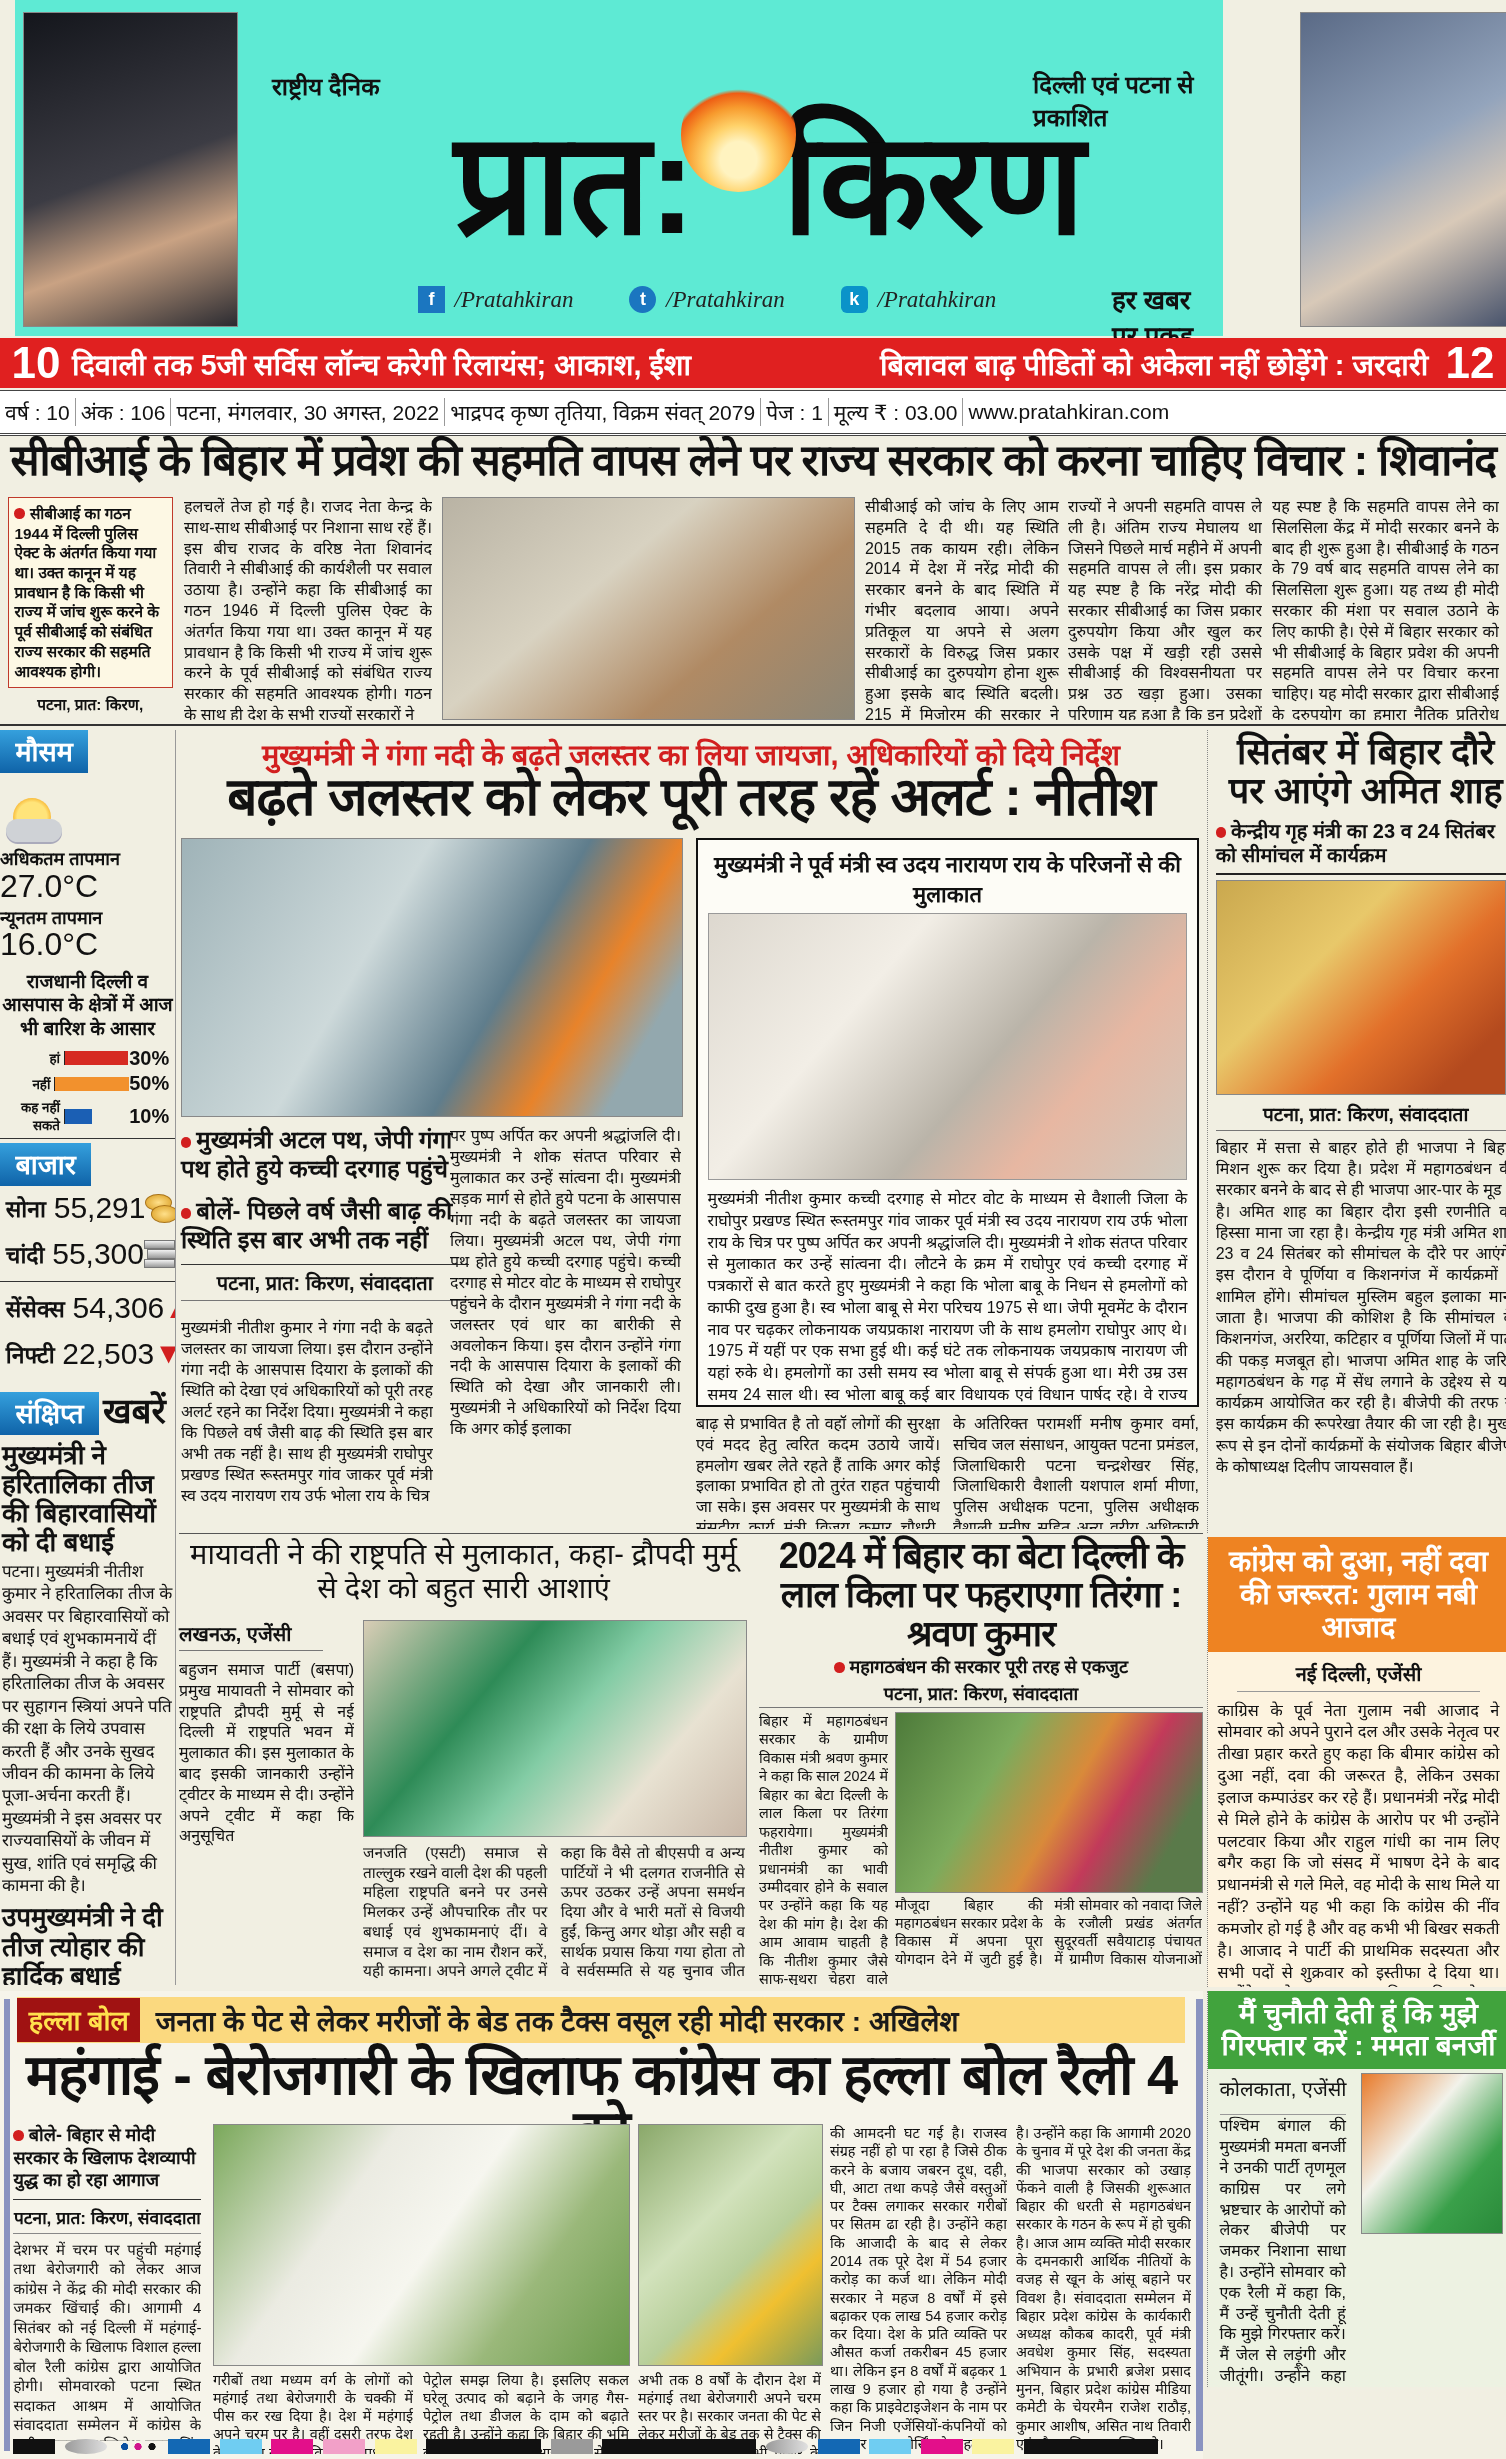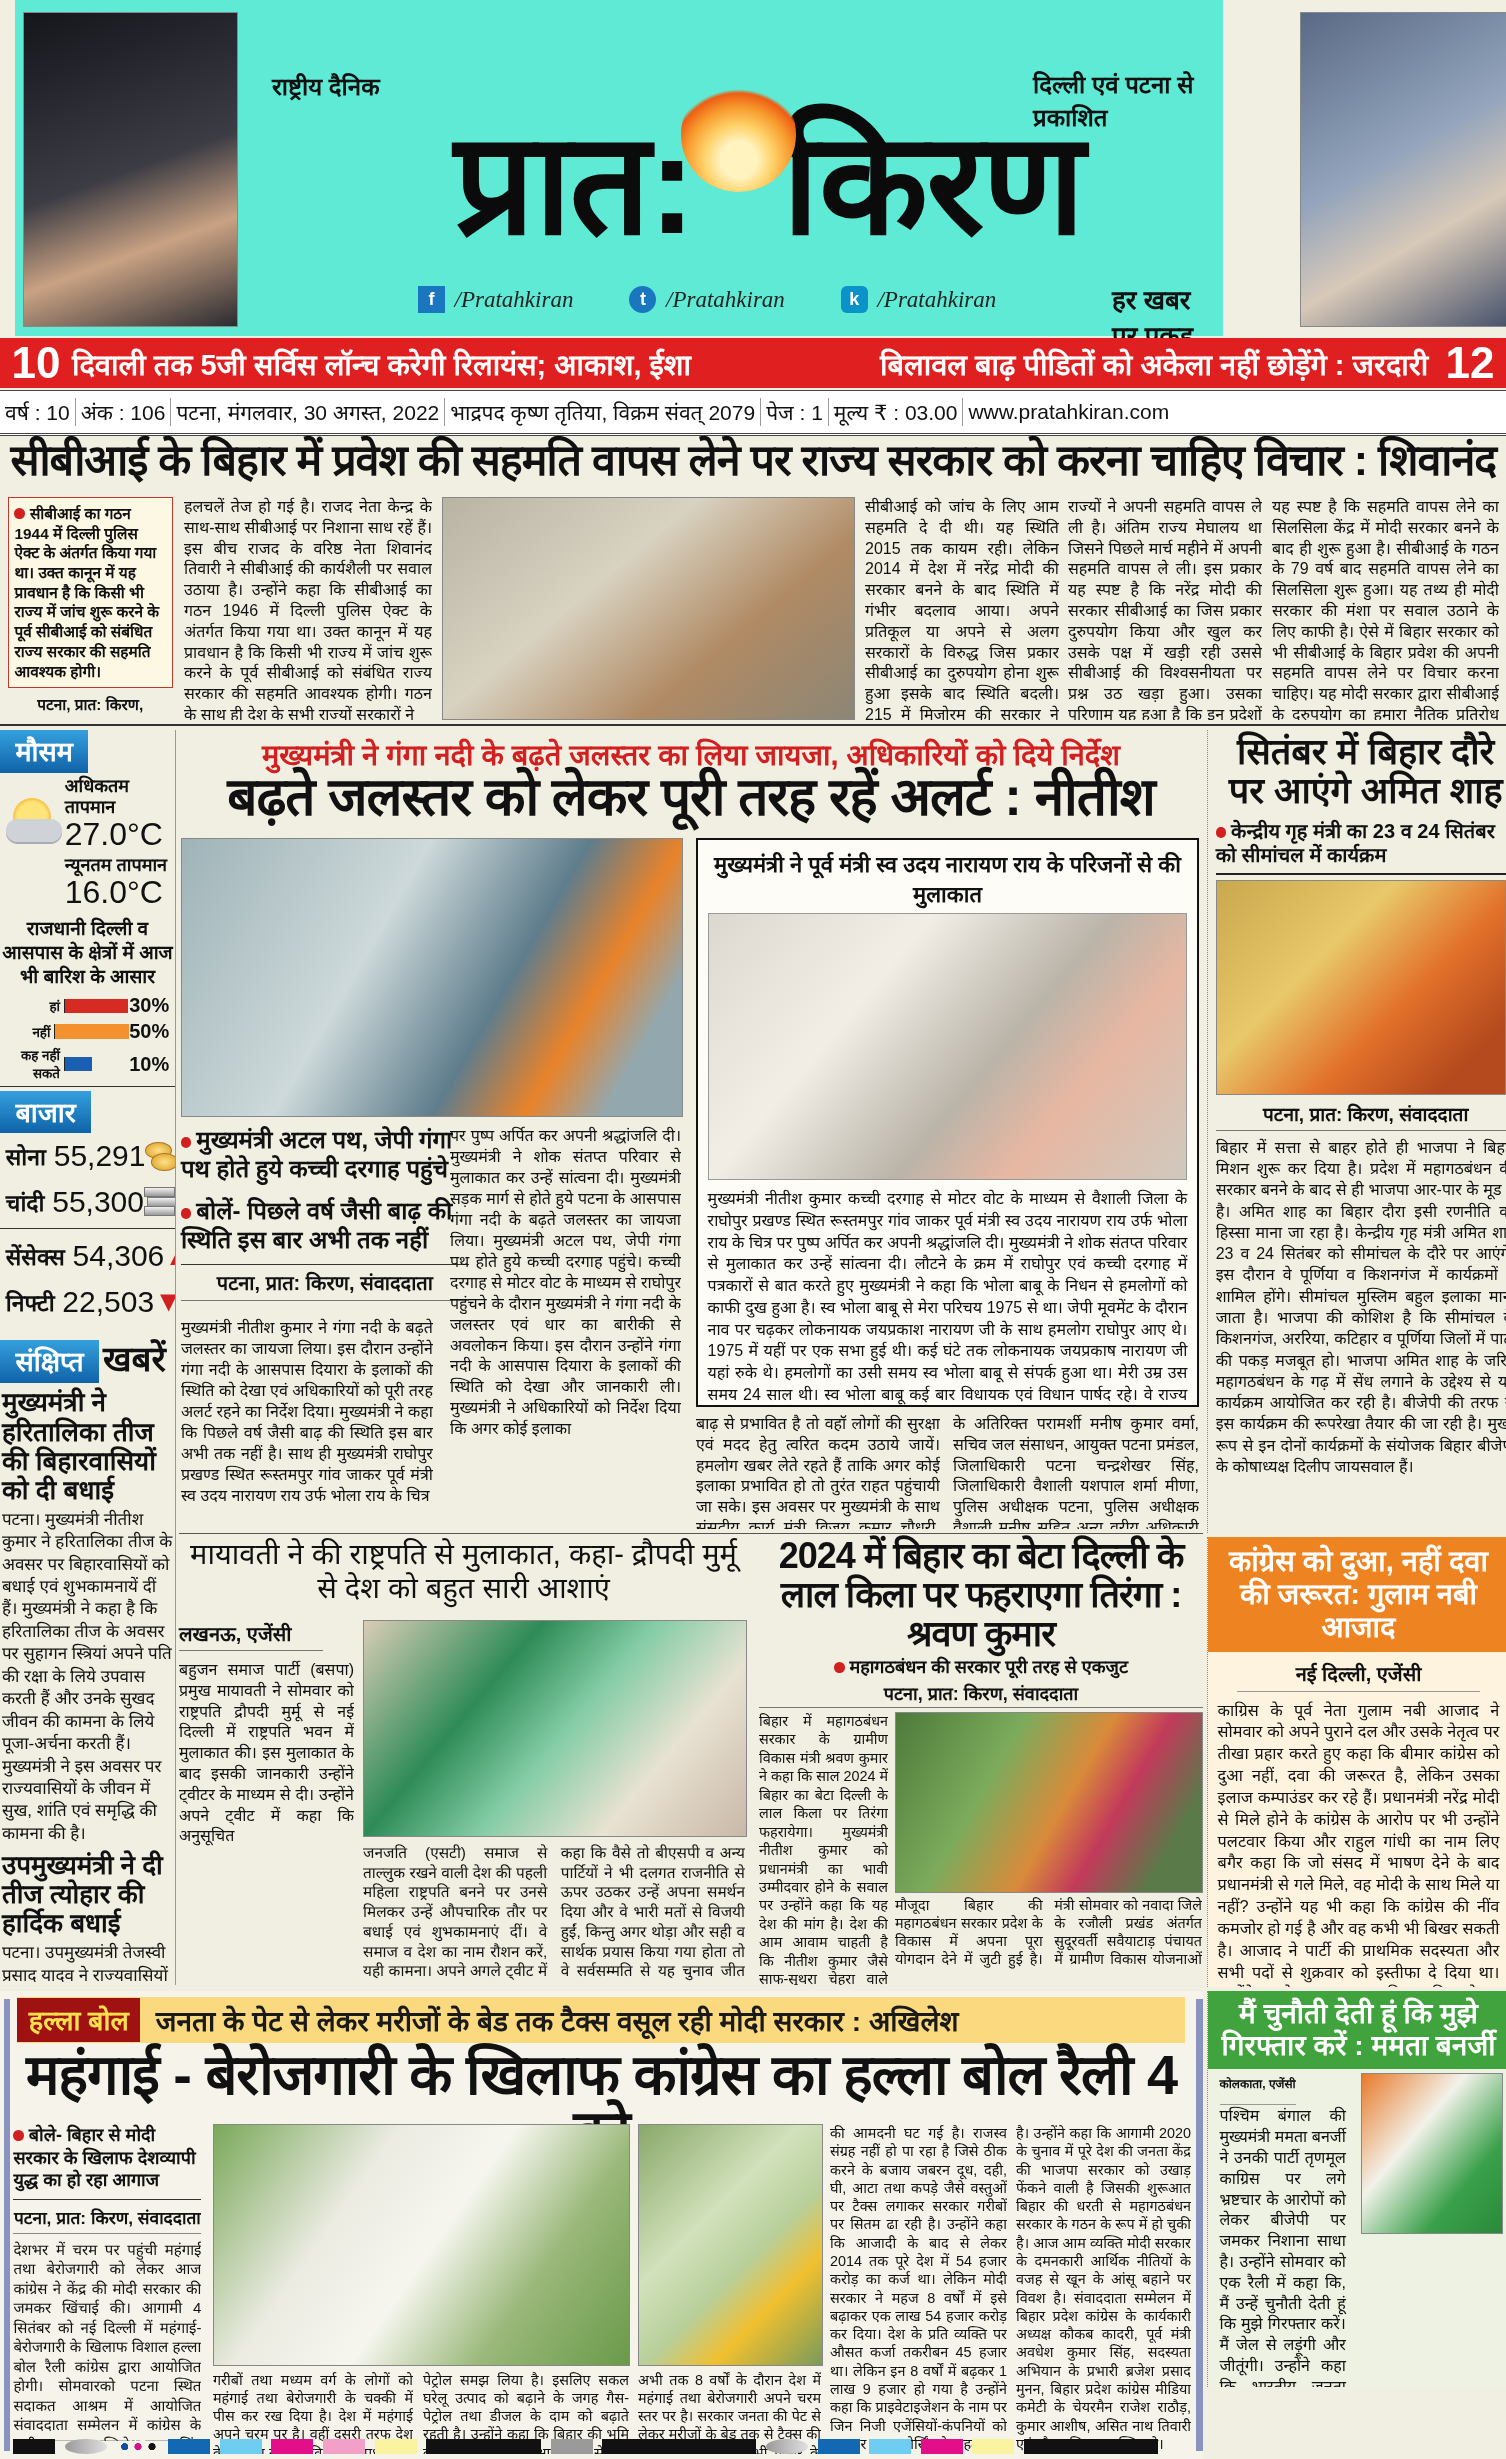--- a/index.html
+++ b/index.html
@@ -48,21 +48,21 @@
   .lead-col{top:61px;height:223px;font-size:16px;line-height:1.3;}
   .lc1{left:184px;width:248px;}
   .lead-photo{left:442px;top:61px;width:411px;height:221px;background:linear-gradient(140deg,#b9b3a4,#d8d2c1 38%,#b08a64 68%,#8c8676);}
   .lc2{left:865px;width:194px;}
   .lc3{left:1068px;width:194px;}
   .lc4{left:1272px;width:227px;}
   
   #sidebar{left:0;top:730px;width:175px;height:1255px;border-right:1px solid #999;padding:0;}
   .side-hdr{display:inline-block;background:linear-gradient(180deg,#35a0dd,#0f63a8);color:#fff;
             font-size:27px;font-weight:bold;padding:1.9px 15.4px 3.8px;}
-  .wx-top{display:flex;}
+  .wx-top{display:flex;flex-direction:column;}
   .wx-icon{width:60px;height:48px;position:relative;margin:25px 3.8px 0 5.8px;}
   .wx-sun{position:absolute;left:7.7px;top:0;width:38px;height:38px;border-radius:50%;
           background:radial-gradient(circle,#ffe47a 0 55%,#f7b32e 75%,rgba(0,0,0,0) 78%);}
   .wx-cloud{position:absolute;left:0;top:21px;width:56px;height:23px;border-radius:13.4px;background:#cfd2d6;box-shadow:0 1.9px 0 #aab;}
   .wx-lbl{font-size:18px;font-weight:bold;line-height:1.15;margin-top:3.8px;}
   .wx-val{font-size:32px;line-height:1.05;}
   .wx-q{font-size:19px;font-weight:bold;text-align:center;line-height:1.25;margin:7.7px 1.9px 5.8px;}
   .poll-row{display:flex;align-items:center;margin:2.9px 0 2.9px 0;}
   .poll-lbl{width:60px;text-align:right;font-size:13.4px;font-weight:bold;padding-right:3.8px;}
   .poll-bar{height:14.4px;border-left:1.9px solid #222;}
@@ -132,21 +132,21 @@
   .am-body{font-size:16px;line-height:1.33;height:440px;}
   
   #azad{left:1207px;top:1537px;width:302px;height:450px;background:#fdf3df;border-left:1.9px dotted #888;box-sizing:border-box;}
   .az-hdr{background:var(--accent_orange,#ee8322);color:#fff;font-size:29px;font-weight:bold;text-align:center;
           line-height:1.15;padding:7.7px 3.8px;}
   .az-byline{text-align:center;font-size:20px;font-weight:bold;border-bottom:1px solid #999;margin:7.7px 29px;padding-bottom:3.8px;}
   .az-body{font-size:16.3px;line-height:1.34;padding:0 9.6px;height:307px;}
   
   #mamata{left:1207px;top:1991px;width:302px;height:396px;background:#edf2e2;border-left:1.9px dotted #888;box-sizing:border-box;}
   .mm-hdr{background:var(--accent_green,#41a33d);color:#fff;font-size:28px;font-weight:bold;text-align:center;line-height:1.15;padding:6.7px 3.8px;}
-  .mm-byline{font-size:12px;font-weight:bold;margin:5.8px 0 1.9px 11.5px;border-bottom:1px solid #999;display:inline-block;padding-bottom:12px;}
+  .mm-byline{font-size:20px;font-weight:normal;margin:5.8px 0 1.9px 11.5px;border-bottom:1px solid #999;display:inline-block;padding-bottom:12px;}
   .mm-photo{float:right;width:140px;height:159px;margin:3.8px 5.8px 3.8px 7.7px;
             background:linear-gradient(130deg,#e87a2a,#f2f2ea 38%,#3aa04a 72%,#2a8a3a);}
   .mm-body{font-size:16px;line-height:1.3;padding:0 7.7px 0 11.5px;height:288px;}
   
   #rally{left:0;top:1991px;width:1203px;height:469px;background:#f6f4ea;}
   #rally:before{content:"";position:absolute;left:3.8px;top:7.7px;width:6.7px;height:452px;background:#8a93c0;}
   #rally:after{content:"";position:absolute;right:0px;top:7.7px;width:6.7px;height:452px;background:#8a93c0;}
   .strip{left:17.3px;top:5.8px;width:1168px;height:46px;background:var(--strip_yellow,#fbd97f);display:flex;align-items:center;}
   .strip-tag{background:var(--dark_red,#a01212);color:#ffe14d;font-size:27px;font-weight:bold;padding:3.8px 11.5px;margin-right:15.4px;}
   .strip-txt{font-size:28px;font-weight:bold;color:#1a1a1a;}

